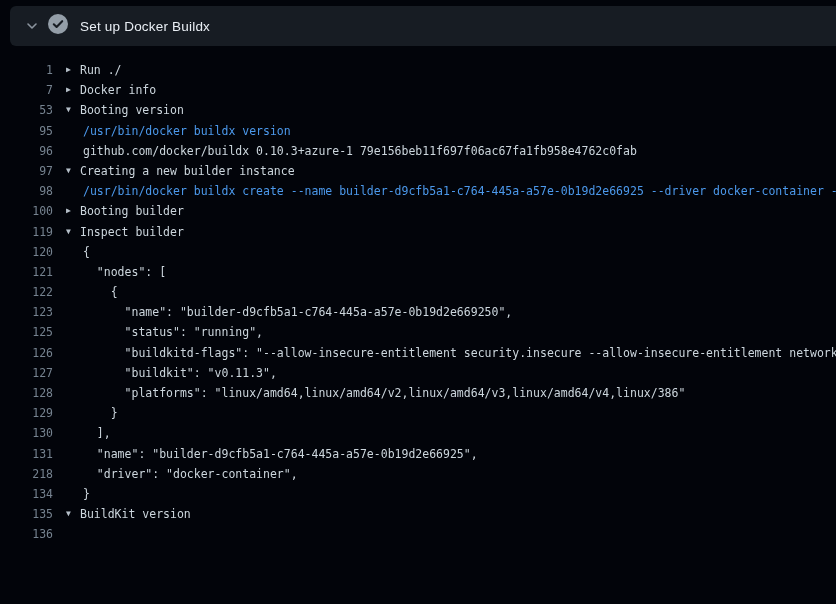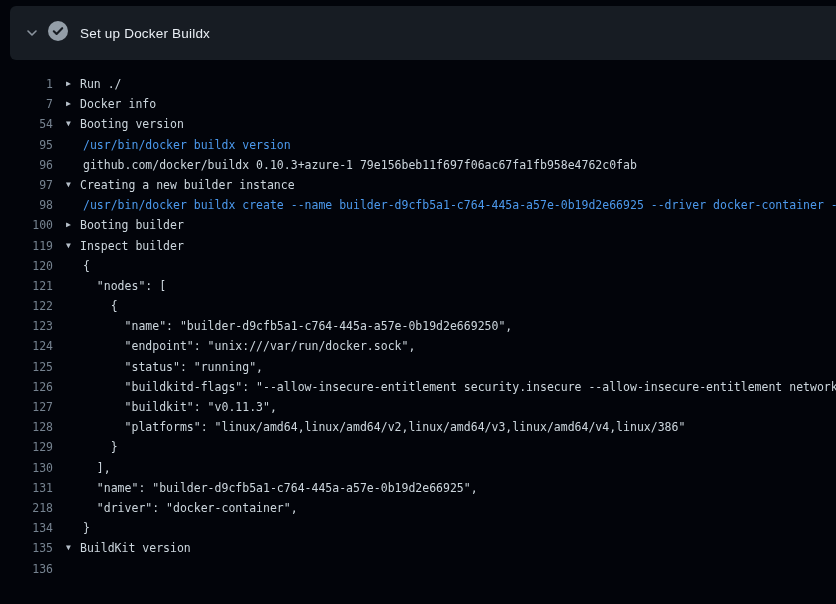--- a/index.html
+++ b/index.html
@@ -4,21 +4,21 @@
 <style>
   * { margin:0; padding:0; box-sizing:border-box; }
   html,body { width:836px; height:604px; overflow:hidden; }
   body {
     background:#02040a;
     font-family:"DejaVu Sans Mono", monospace;
   }
   
   .step-header {
     margin:6px 0 0 10px;
-    height:54px;
+    height:40px;
     background:#171c23;
     border-radius:6px 0 0 6px;
     display:flex;
     align-items:center;
     padding:0 12px 0 8px;
     cursor:pointer;
   }
   .chev-box {
     width:28px; height:28px;
     display:flex; align-items:center; justify-content:center;
@@ -90,32 +90,31 @@
       <circle cx="10" cy="10" r="10" fill="#949ea8"></circle>
       <path d="M5.8 10.3 L8.6 13 L14.2 7.2" stroke="#171c23" stroke-width="2.1" fill="none" stroke-linecap="round" stroke-linejoin="round"></path>
     </svg>
   </span>
   <span class="step-title">Set up Docker Buildx</span>
 </div>
 
 <div class="log-area" id="log-area">
     <div class="log-line"><span class="ln">1</span><span class="grp"><span class="tri">▶</span><span class="lbl">Run ./</span></span></div>
     <div class="log-line"><span class="ln">7</span><span class="grp"><span class="tri">▶</span><span class="lbl">Docker info</span></span></div>
-    <div class="log-line"><span class="ln">54</span><span class="grp"><span class="tri">▼</span><span class="lbl">Booting version</span></span></div>
+    <div class="log-line"><span class="ln">53</span><span class="grp"><span class="tri">▼</span><span class="lbl">Booting version</span></span></div>
     <div class="log-line"><span class="ln">95</span><span class="txt cmd">/usr/bin/docker buildx version</span></div>
     <div class="log-line"><span class="ln">96</span><span class="txt">github.com/docker/buildx 0.10.3+azure-1 79e156beb11f697f06ac67fa1fb958e4762c0fab</span></div>
     <div class="log-line"><span class="ln">97</span><span class="grp"><span class="tri">▼</span><span class="lbl">Creating a new builder instance</span></span></div>
     <div class="log-line"><span class="ln">98</span><span class="txt cmd">/usr/bin/docker buildx create --name builder-d9cfb5a1-c764-445a-a57e-0b19d2e66925 --driver docker-container --buildkitd-flags --allow-insecure-entitlement</span></div>
     <div class="log-line"><span class="ln">100</span><span class="grp"><span class="tri">▶</span><span class="lbl">Booting builder</span></span></div>
     <div class="log-line"><span class="ln">119</span><span class="grp"><span class="tri">▼</span><span class="lbl">Inspect builder</span></span></div>
     <div class="log-line"><span class="ln">120</span><span class="txt">{</span></div>
     <div class="log-line"><span class="ln">121</span><span class="txt">  "nodes": [</span></div>
     <div class="log-line"><span class="ln">122</span><span class="txt">    {</span></div>
     <div class="log-line"><span class="ln">123</span><span class="txt">      "name": "builder-d9cfb5a1-c764-445a-a57e-0b19d2e669250",</span></div>
-    <div class="log-line"><span class="ln">124</span><span class="txt">      "endpoint": "unix:///var/run/docker.sock",</span></div>
     <div class="log-line"><span class="ln">125</span><span class="txt">      "status": "running",</span></div>
     <div class="log-line"><span class="ln">126</span><span class="txt">      "buildkitd-flags": "--allow-insecure-entitlement security.insecure --allow-insecure-entitlement network.host",</span></div>
     <div class="log-line"><span class="ln">127</span><span class="txt">      "buildkit": "v0.11.3",</span></div>
     <div class="log-line"><span class="ln">128</span><span class="txt">      "platforms": "linux/amd64,linux/amd64/v2,linux/amd64/v3,linux/amd64/v4,linux/386"</span></div>
     <div class="log-line"><span class="ln">129</span><span class="txt">    }</span></div>
     <div class="log-line"><span class="ln">130</span><span class="txt">  ],</span></div>
     <div class="log-line"><span class="ln">131</span><span class="txt">  "name": "builder-d9cfb5a1-c764-445a-a57e-0b19d2e66925",</span></div>
     <div class="log-line"><span class="ln">218</span><span class="txt">  "driver": "docker-container",</span></div>
     <div class="log-line"><span class="ln">134</span><span class="txt">}</span></div>
     <div class="log-line"><span class="ln">135</span><span class="grp"><span class="tri">▼</span><span class="lbl">BuildKit version</span></span></div>

